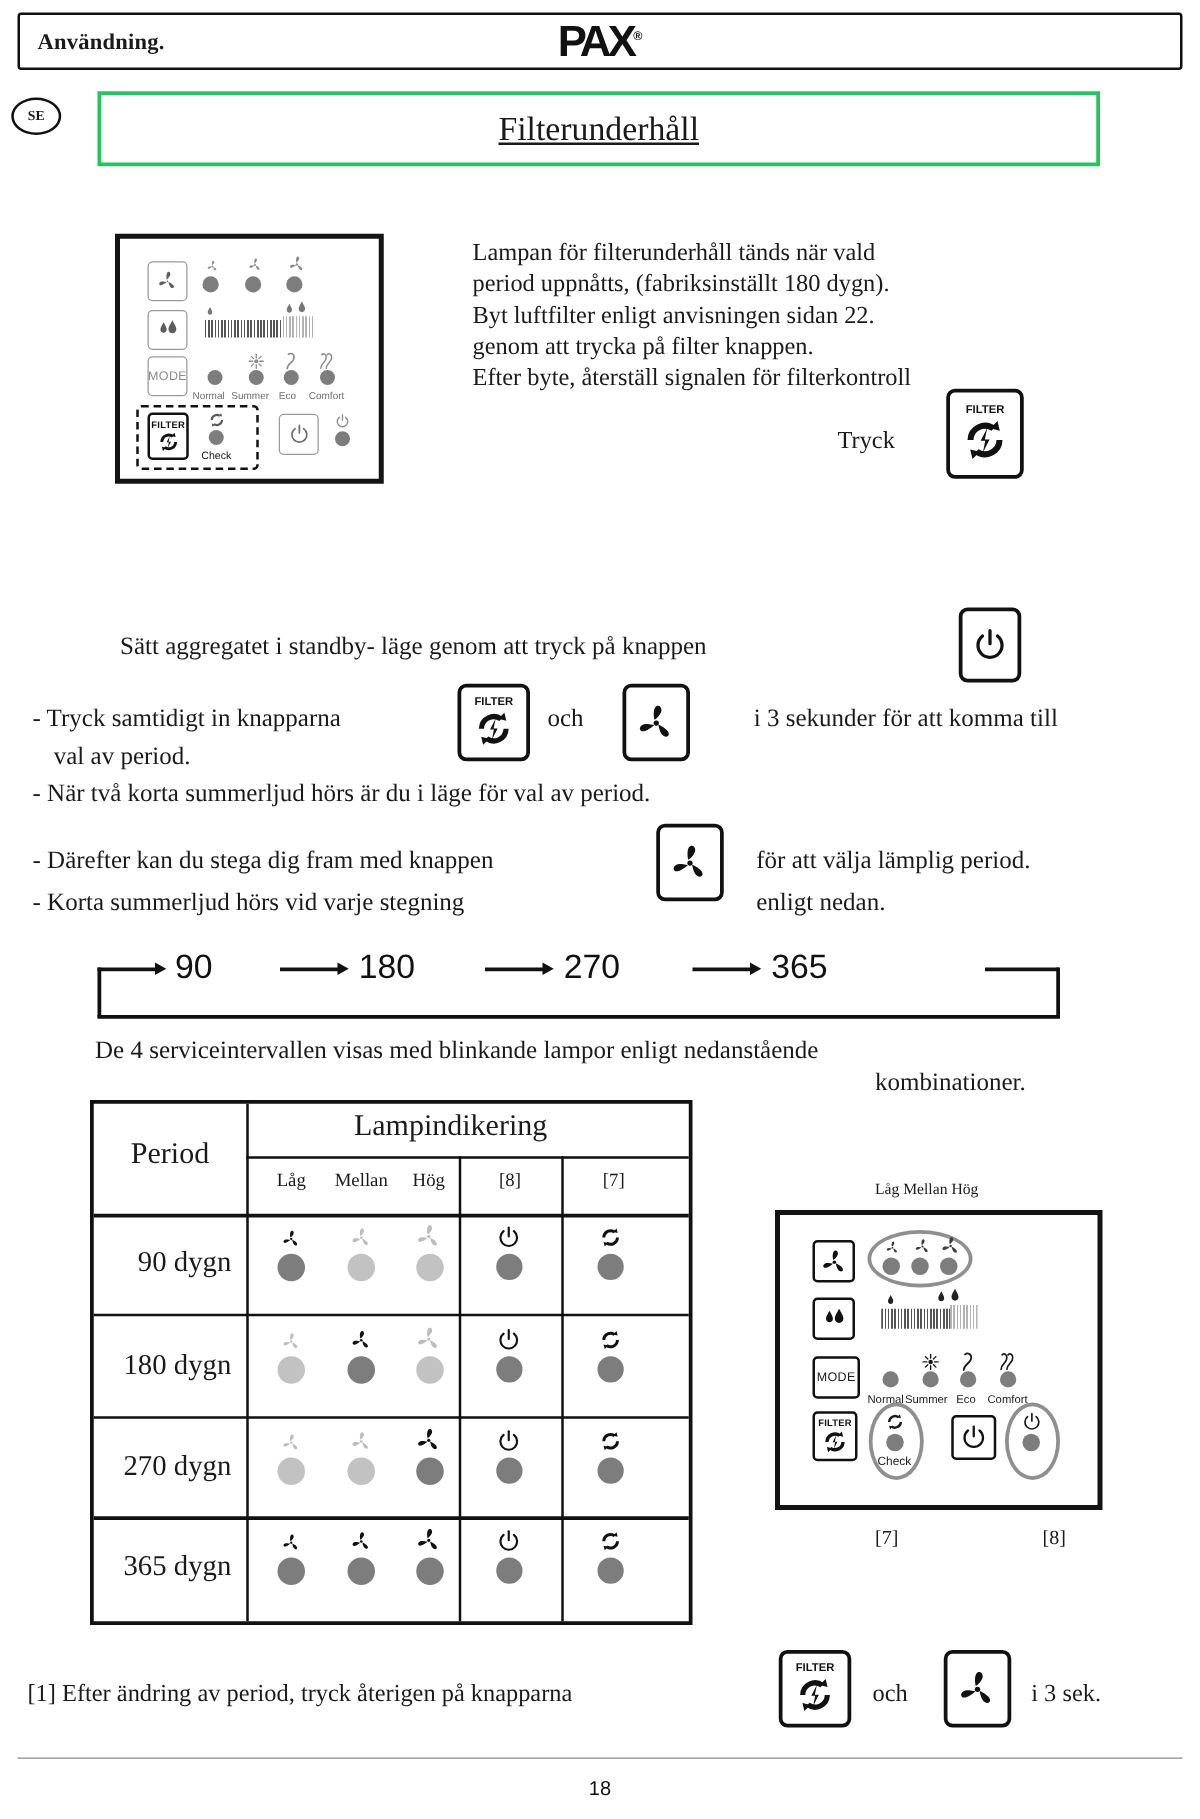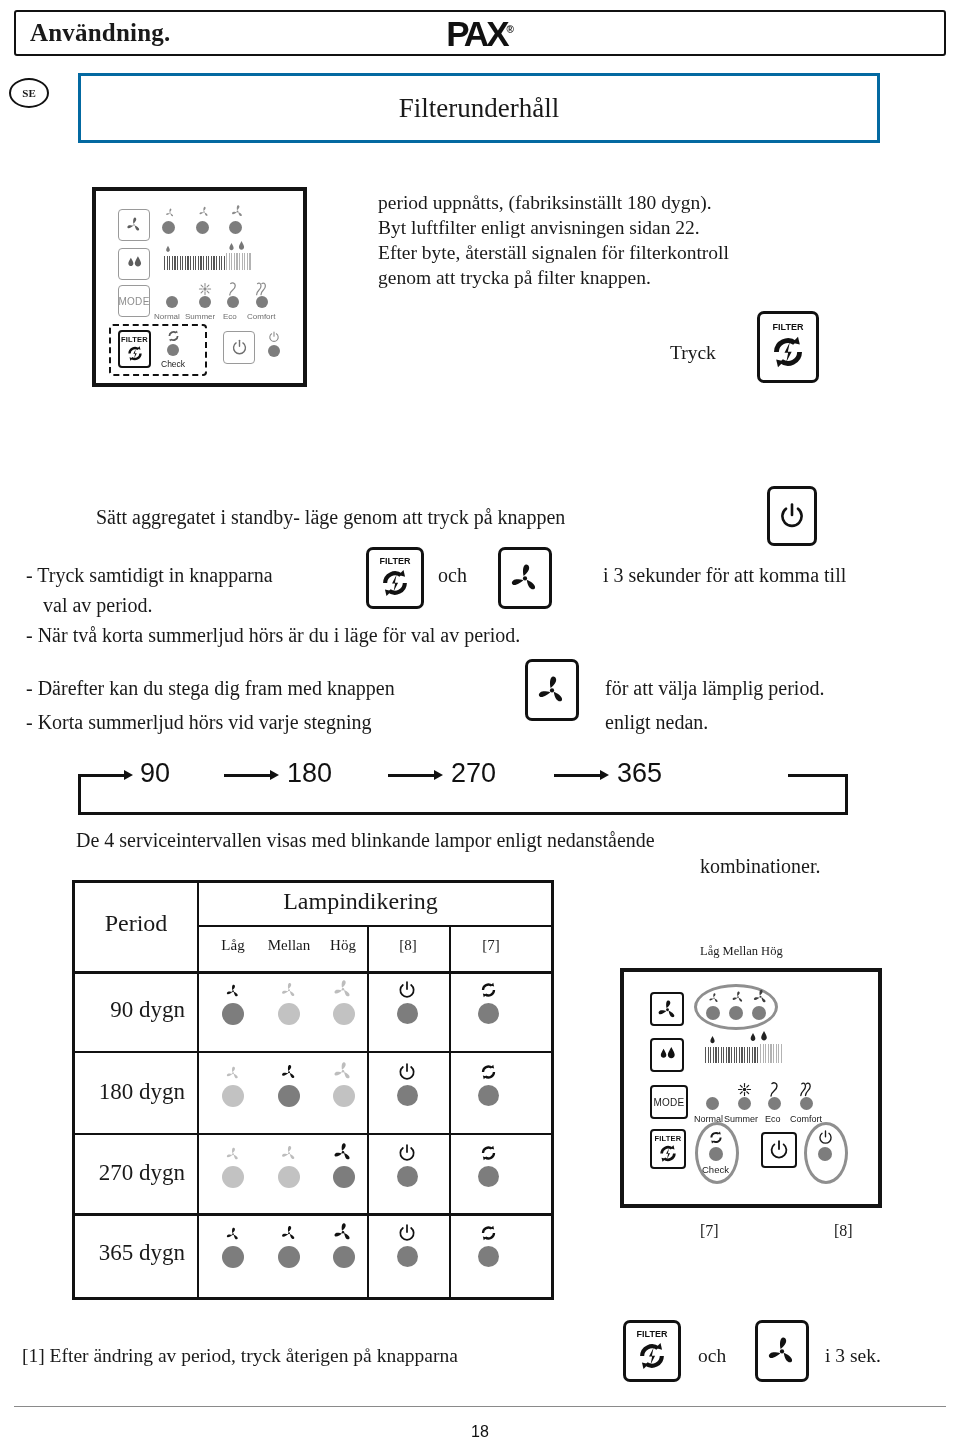--- a/index.html
+++ b/index.html
@@ -14,42 +14,42 @@
   }
 
   
   .hdr-bar{
     position:absolute; left:14px; top:10px; width:932px; height:46px;
     border:2px solid #111; border-radius:3px;
     display:flex; align-items:center;
   }
   .hdr-title{
     font-family:"Liberation Serif", serif;
-    font-weight:bold; font-size:25px; letter-spacing:.2px;
+    font-weight:bold; font-size:18px; letter-spacing:.2px;
     margin-left:14px;
   }
   .pax-logo{
     position:absolute; left:50%; transform:translateX(-50%);
     top:4px; font-family:"Liberation Sans", sans-serif;
     font-weight:bold; font-size:35px; letter-spacing:-3px;
     color:#111; line-height:1;
   }
   .pax-logo sup{ font-size:10px; vertical-align:super; letter-spacing:0;}
 
   
   .se-badge{
     position:absolute; left:9px; top:78px;
     width:40px; height:30px; border:2.5px solid #111; border-radius:50%;
     display:flex; align-items:center; justify-content:center;
     font-family:"Liberation Serif", serif; font-weight:bold; font-size:11px;
   }
   .title-box{
-    position:absolute; left:78px; top:73px; width:802px; height:70px;
-    border:3px solid #0369a1;
-    display:flex; align-items:center; justify-content:center;
+    position:absolute; left:78px; top:73px; width:802px; height:60px;
+    border:3px solid #22c55e;
+    display:flex; align-items:center; justify-content:center;text-decoration:underline;
   }
   .title-box .t{ font-size:27px; }
 
   
   .panel{
     position:absolute; border:4px solid #141414; background:#fff;
   }
   .btn-sq{
     position:absolute; border:1.6px solid #9a9a9a; border-radius:4px;
     background:#fff; display:flex; align-items:center; justify-content:center;
@@ -291,24 +291,25 @@
     </svg>
   </div>
   <svg style="position:absolute;left:172px;top:140px" width="12" height="12" viewBox="0 0 20 20">
     <path d="M6 4.6A7 7 0 1 0 14 4.6" stroke="#8b8b8b" stroke-width="1.8" fill="none" stroke-linecap="round"></path>
     <line x1="10" y1="1.6" x2="10" y2="8.6" stroke="#8b8b8b" stroke-width="1.8" stroke-linecap="round"></line>
   </svg>
   <div class="lamp" style="left:172px;top:154px;width:12px;height:12px;"></div>
 </div>
 
 <div class="para" style="left:378px; top:190px; width:500px;">
+  <div>Lampan för filterunderhåll tänds när vald</div>
   <div>period uppnåtts, (fabriksinställt 180 dygn).</div>
   <div>Byt luftfilter enligt anvisningen sidan 22.</div>
+  <div>genom att trycka på filter knappen.</div>
   <div>Efter byte, återställ signalen för filterkontroll</div>
-  <div>genom att trycka på filter knappen.</div>
 </div>
 <div class="para" style="left:670px; top:340px;">Tryck</div>
 
 <div class="keybtn" style="left:757px; top:311px; width:62px; height:72px;">
   <span class="fw">FILTER</span>
   <svg width="40" height="38" viewBox="0 0 24 22">
     <path d="M3.6 11a8.4 8.4 0 0 1 13.6-6.5l-2.1 2.1A5.5 5.5 0 0 0 6.5 11z" fill="#111"></path>
     <path d="M20.4 11a8.4 8.4 0 0 1-13.6 6.5l2.1-2.1A5.5 5.5 0 0 0 17.5 11z" fill="#111"></path>
     <path d="M18 1.9l1.1 4.6-4.6-1.1z" fill="#111"></path>
     <path d="M6 20.1l-1.1-4.6 4.6 1.1z" fill="#111"></path>

